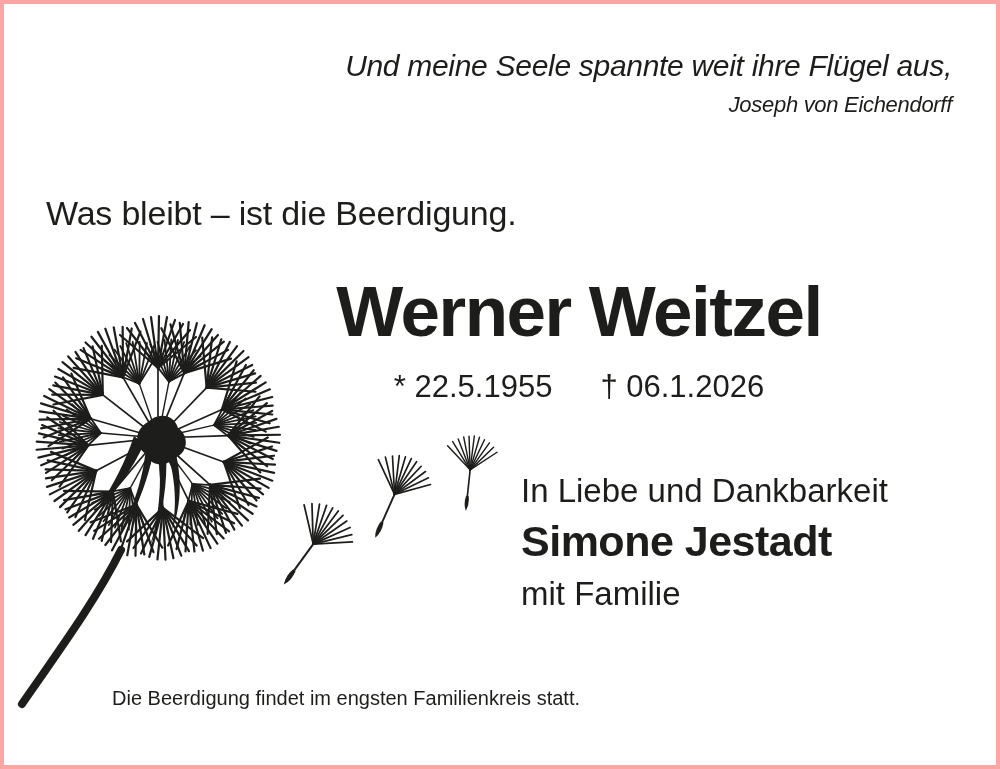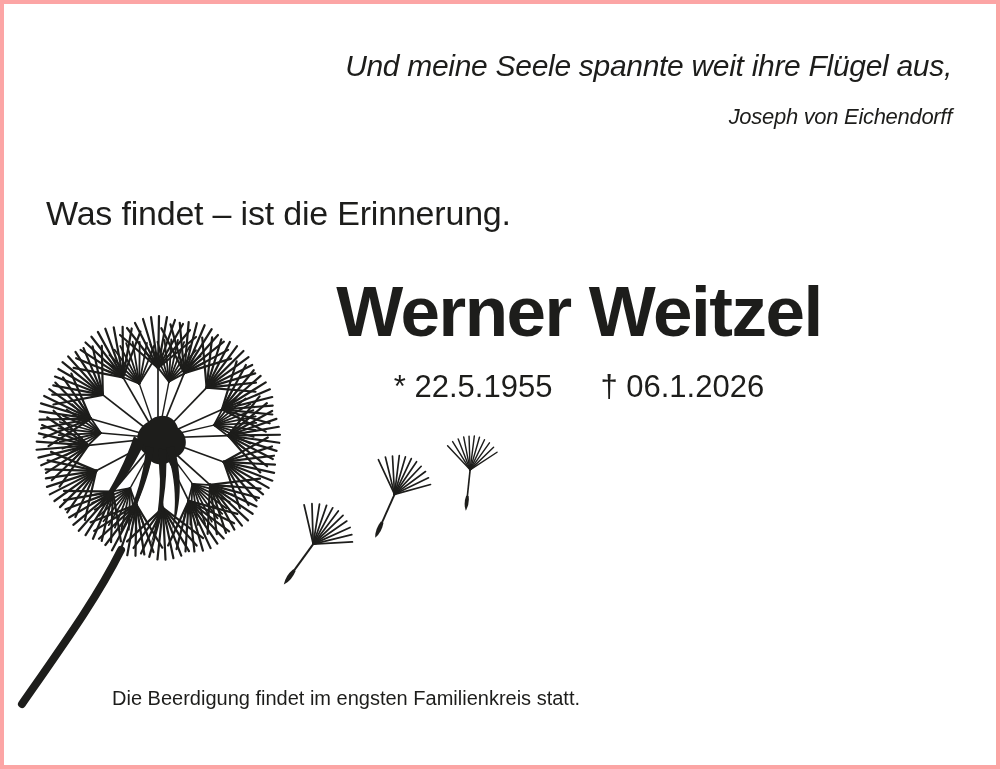--- a/index.html
+++ b/index.html
@@ -21,21 +21,21 @@
     text-align: right;
     font-style: italic;
     font-size: 30px;
     line-height: 36px;
     letter-spacing: -0.3px;
     white-space: nowrap;
   }
   .quote .q-attr {
     font-size: 22px;
     line-height: 26px;
-    margin-top: 20px;
+    margin-top: 8px;
   }
   .motto {
     position: absolute;
     left: 42px;
     top: 190px;
     font-size: 34px;
     letter-spacing: -0.2px;
     white-space: nowrap;
   }
   .center-block {
@@ -86,21 +86,21 @@
 </head>
 <body>
 
 <div class="notice">
 
   <div class="quote">
     <div class="q-line">Und meine Seele spannte weit ihre Flügel aus,</div>
     <div class="q-attr">Joseph von Eichendorff</div>
   </div>
 
-  <div class="motto">Was findet – ist die Erinnerung.</div>
+  <div class="motto">Was bleibt – ist die Beerdigung.</div>
 
   <svg class="art" width="500" height="500" viewBox="0 0 500 500" aria-hidden="true">
     <defs>
       <g id="tuft" stroke="#1d1d1b" stroke-width="2.2" stroke-linecap="round">
         <line x1="0" y1="0" x2="-38" y2="-33"></line>
         <line x1="0" y1="0" x2="-31" y2="-40"></line>
         <line x1="0" y1="0" x2="-23" y2="-45"></line>
         <line x1="0" y1="0" x2="-15" y2="-49"></line>
         <line x1="0" y1="0" x2="-7" y2="-51"></line>
         <line x1="0" y1="0" x2="1" y2="-52"></line>
@@ -158,16 +158,21 @@
     <use href="#floater" transform="translate(458,241) rotate(6) scale(0.82)"></use>
   </svg>
 
   <div class="center-block">
     <div class="deceased-name">Werner Weitzel</div>
     <div class="dates">
       <span class="birth">* 22.5.1955</span><span class="death">† 06.1.2026</span>
     </div>
   </div>
 
+  <div class="mourners">
+    <div class="m-intro">In Liebe und Dankbarkeit</div>
+    <div class="m-name">Simone Jestadt</div>
+    <div class="m-suffix">mit Familie</div>
+  </div>
 
   <div class="funeral-note">Die Beerdigung findet im engsten Familienkreis statt.</div>
 
 </div>
 
 </body></html>

